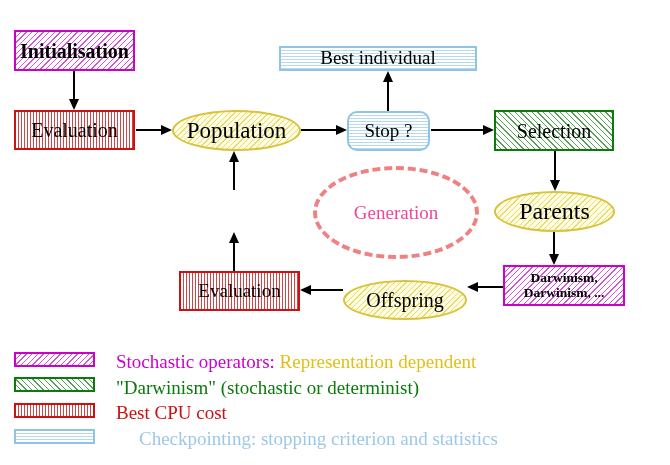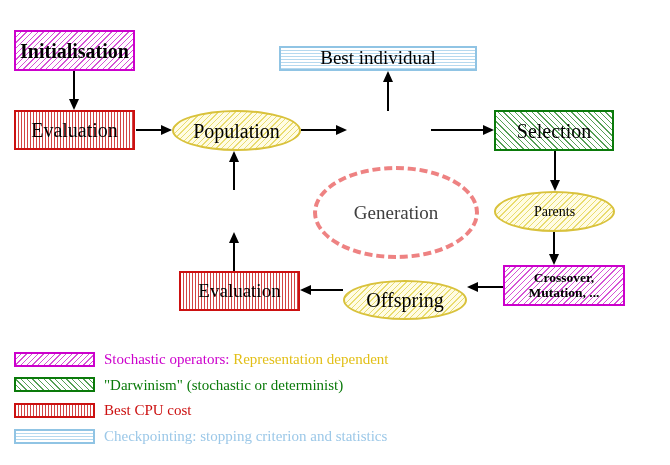--- a/index.html
+++ b/index.html
@@ -30,60 +30,61 @@
     border:2px solid #90c4e4;
     background:repeating-linear-gradient(180deg,#ffffff 0px,#ffffff 2px,#b5d9ef 2px,#b5d9ef 3px);
   }
   .ellipse-yellow {
     border:2px solid #d9c23c; border-radius:50%;
     background:repeating-linear-gradient(135deg,#fffce4 0px,#fffce4 3px,#e9dc6e 3px,#e9dc6e 4px);
   }
   .gen-ellipse {
     position:absolute; box-sizing:border-box; border:4px dashed #ee8282; border-radius:50%;
     display:flex; align-items:center; justify-content:center;
-    color:#404040; background:transparent;
+    color:#ec4899; background:transparent;
   }
   
   .line-h { position:absolute; height:0; border-top:2px solid #000; }
   .line-v { position:absolute; width:0; border-left:2px solid #000; }
   .head { position:absolute; width:0; height:0; }
   .head.r { border-top:5px solid transparent; border-bottom:5px solid transparent; border-left:11px solid #000; }
   .head.l { border-top:5px solid transparent; border-bottom:5px solid transparent; border-right:11px solid #000; }
   .head.u { border-left:5px solid transparent; border-right:5px solid transparent; border-bottom:11px solid #000; }
   .head.d { border-left:5px solid transparent; border-right:5px solid transparent; border-top:11px solid #000; }
   
   .swatch { position:absolute; left:14px; width:81px; height:15px; box-sizing:border-box; }
-  .legend-text { position:absolute; left:104px; font-size:15px; white-space:nowrap; }
+  .legend-text { position:absolute; left:116px; font-size:19px; white-space:nowrap; }
   .lt-magenta { color:#cc00cc; }
   .lt-gold { color:#e2bf17; }
   .lt-green { color:#0a7a0a; }
   .lt-red { color:#cc1111; }
   .lt-blue { color:#9cc8e8; }
 </style>
 </head>
 <body>
 
 <div class="canvas">
 
   <div class="node hatch-magenta" style="left:14px; top:30px; width:121px; height:41px; font-size:20px;">Initialisation</div>
 
   <div class="node stripe-red" style="left:14px; top:110px; width:121px; height:40px; font-size:20px;">Evaluation</div>
 
-  <div class="node ellipse-yellow" style="left:172px; top:110px; width:129px; height:41px; font-size:20px;">Population</div>
+  <div class="node ellipse-yellow" style="left:172px; top:110px; width:129px; height:41px; font-size:23px;">Population</div>
 
   <div class="node stripe-blue" style="left:279px; top:46px; width:198px; height:25px; font-size:19px;">Best individual</div>
 
+  <div class="node stripe-blue" style="left:347px; top:111px; width:83px; height:40px; font-size:19px; border-radius:10px;">Stop ?</div>
 
   <div class="node hatch-green" style="left:494px; top:110px; width:120px; height:41px; font-size:20px;">Selection</div>
 
-  <div class="node ellipse-yellow" style="left:494px; top:191px; width:121px; height:41px; font-size:14px;">Parents</div>
+  <div class="node ellipse-yellow" style="left:494px; top:191px; width:121px; height:41px; font-size:24px;">Parents</div>
 
   <div class="node hatch-magenta" style="left:503px; top:265px; width:122px; height:41px; font-size:13.5px; flex-direction:column;">
-    <span>Crossover,</span>
-    <span>Mutation, ...</span>
+    <span>Darwinism,</span>
+    <span>Darwinism, ...</span>
   </div>
 
   <div class="node ellipse-yellow" style="left:343px; top:280px; width:124px; height:40px; font-size:20px;">Offspring</div>
 
   <div class="node stripe-red" style="left:179px; top:271px; width:121px; height:40px; font-size:19px;">Evaluation</div>
 
 
   <div class="gen-ellipse" style="left:313px; top:166px; width:166px; height:93px; font-size:19px;">Generation</div>
 
   <div class="line-v" style="left:73px; top:71px;  height:30px;"></div>
@@ -126,16 +127,16 @@
       <span class="lt-gold">Representation dependent</span>
     </div>
 
     <div class="swatch hatch-green" style="top:377px;"></div>
     <div class="legend-text lt-green" style="top:377px;">"Darwinism" (stochastic or determinist)</div>
 
     <div class="swatch stripe-red" style="top:403px;"></div>
     <div class="legend-text lt-red" style="top:402px;">Best CPU cost</div>
 
     <div class="swatch stripe-blue" style="top:429px;"></div>
-    <div class="legend-text lt-blue" style="top:428px;">Checkpointing: stopping criterion and statistics</div>
+    <div class="legend-text lt-blue" style="top:428px;margin-left:23px;">Checkpointing: stopping criterion and statistics</div>
   </div>
 
 </div>
 
 </body></html>

